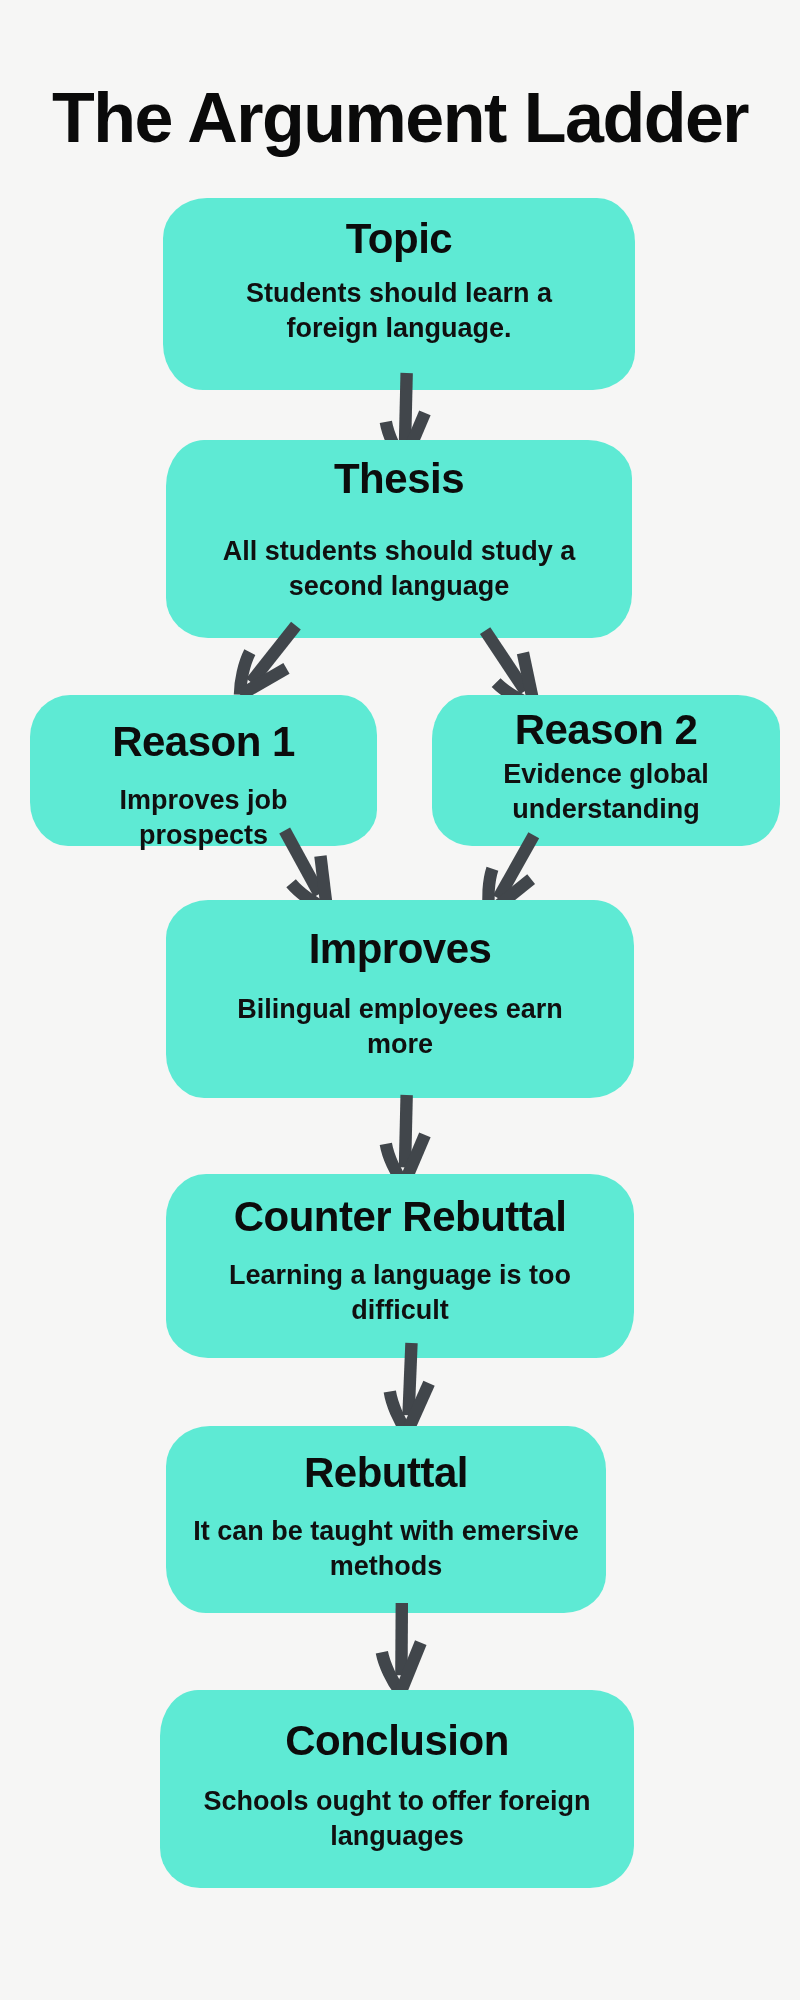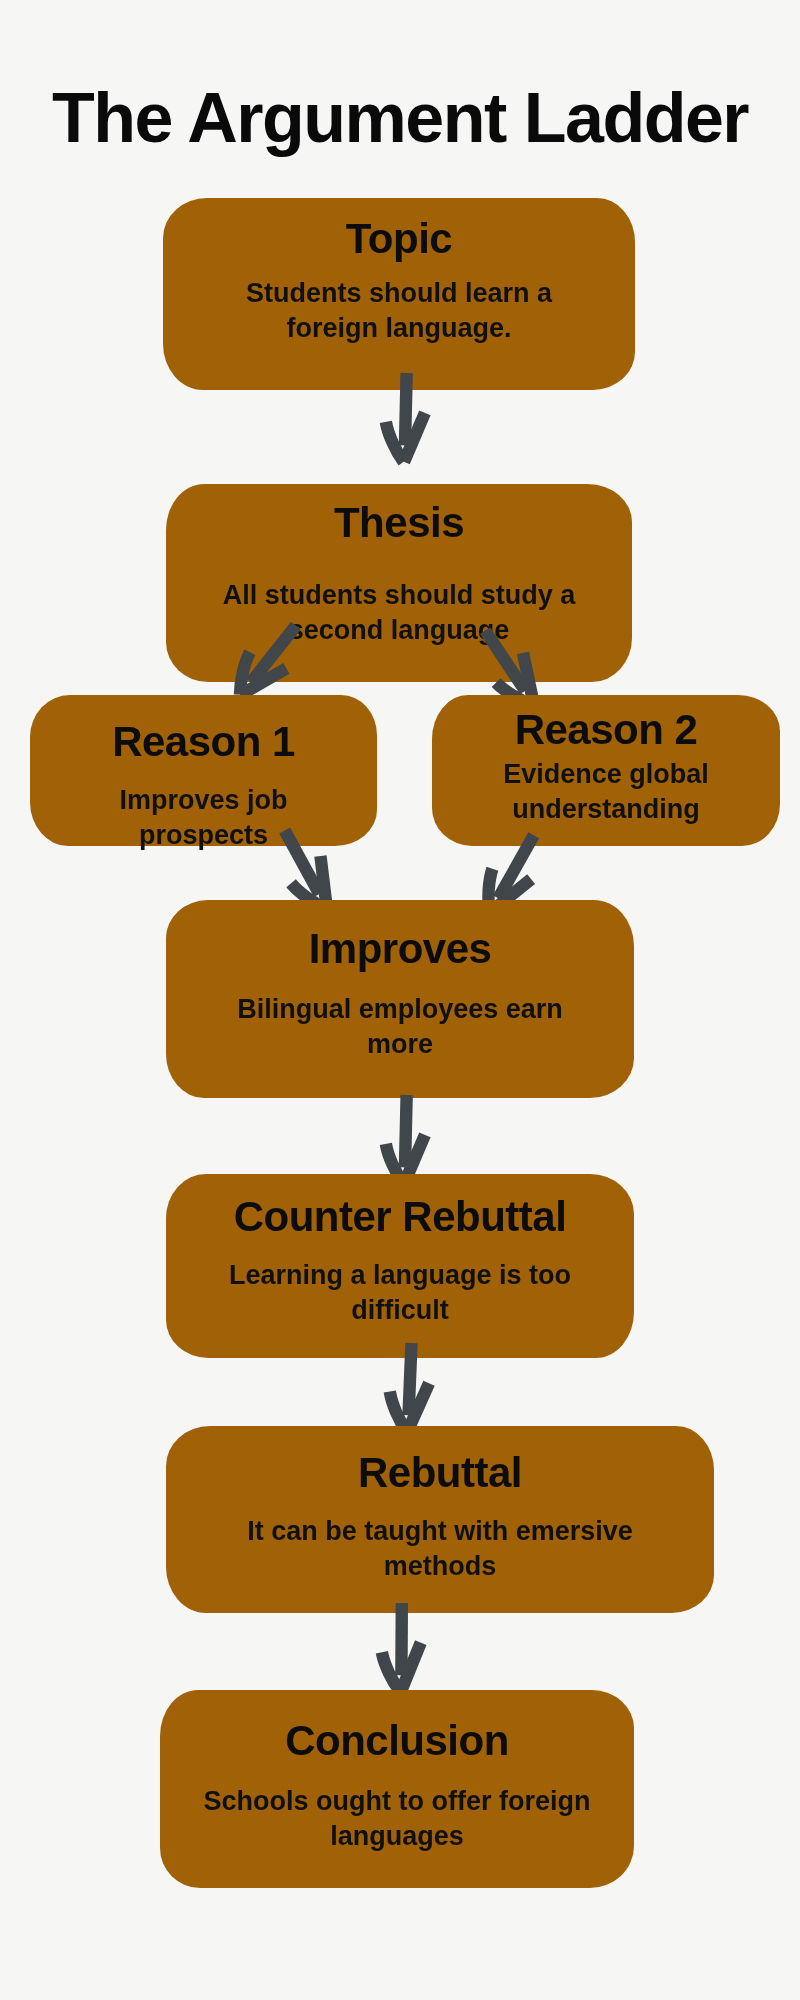--- a/index.html
+++ b/index.html
@@ -22,21 +22,21 @@
     top: 78px;
     width: 800px;
     text-align: center;
     font-size: 70px;
     font-weight: 800;
     letter-spacing: -1.5px;
     color: #0a0a0a;
   }
   .box {
     position: absolute;
-    background: #a16207;
+    background: #5eead4;
     display: flex;
     flex-direction: column;
     align-items: center;
     box-sizing: border-box;
     text-align: center;
   }
   .box .heading {
     font-size: 42px;
     font-weight: 800;
     letter-spacing: -0.5px;
@@ -47,35 +47,35 @@
     font-size: 27px;
     font-weight: 700;
     line-height: 1.3;
     color: #101010;
   }
   
   .box-topic      { left: 163px; top: 198px; width: 472px; height: 192px;
                     border-radius: 44px 38px 42px 40px / 40px 44px 38px 46px; padding-top: 16px; }
   .box-topic .body-text      { margin-top: 12px; max-width: 360px; }
   .box-thesis     { left: 166px; top: 440px; width: 466px; height: 198px;
-                    border-radius: 38px 44px 40px 42px / 46px 38px 44px 40px; padding-top: 14px; margin-top: 44px; }
+                    border-radius: 38px 44px 40px 42px / 46px 38px 44px 40px; padding-top: 14px; }
   .box-thesis .body-text     { margin-top: 30px; max-width: 410px; }
   .box-reason1    { left: 30px;  top: 695px; width: 347px; height: 151px;
                     border-radius: 40px 36px 42px 38px / 42px 40px 36px 44px; padding-top: 22px; }
   .box-reason1 .body-text    { margin-top: 16px; max-width: 215px; }
   .box-reason2    { left: 432px; top: 695px; width: 348px; height: 151px;
                     border-radius: 36px 42px 38px 40px / 44px 36px 42px 38px; padding-top: 10px; align-items: center; }
   .box-reason2 .body-text    { margin-top: 2px; max-width: 245px; }
   .box-evidence   { left: 166px; top: 900px; width: 468px; height: 198px;
                     border-radius: 42px 40px 44px 38px / 38px 46px 40px 44px; padding-top: 24px; }
   .box-evidence .body-text   { margin-top: 18px; max-width: 380px; }
   .box-counter    { left: 166px; top: 1174px; width: 468px; height: 184px;
                     border-radius: 40px 44px 38px 42px / 44px 40px 46px 38px; padding-top: 18px; }
   .box-counter .body-text    { margin-top: 16px; max-width: 400px; }
-  .box-rebuttal   { left: 166px; top: 1426px; width: 548px; height: 187px;
+  .box-rebuttal   { left: 166px; top: 1426px; width: 440px; height: 187px;
                     border-radius: 44px 38px 42px 40px / 40px 44px 38px 46px; padding-top: 22px; }
   .box-rebuttal .body-text   { margin-top: 16px; max-width: 455px; }
   .box-conclusion { left: 160px; top: 1690px; width: 474px; height: 198px;
                     border-radius: 38px 42px 44px 40px / 46px 38px 42px 40px; padding-top: 26px; }
   .box-conclusion .body-text { margin-top: 18px; max-width: 455px; }
 
   .arrow {
     position: absolute;
     width: 62px;
     height: 105px;

